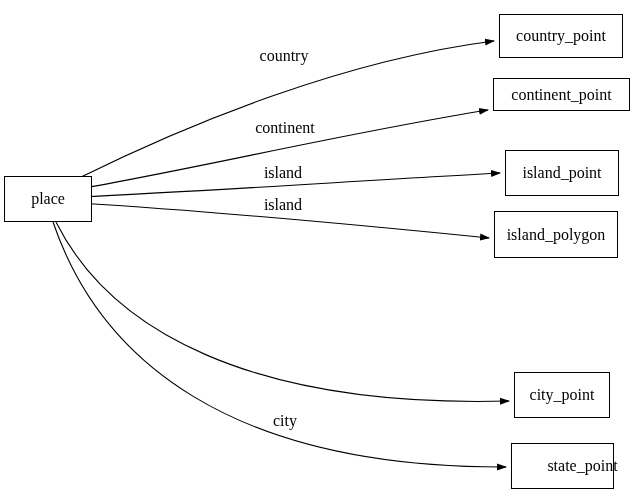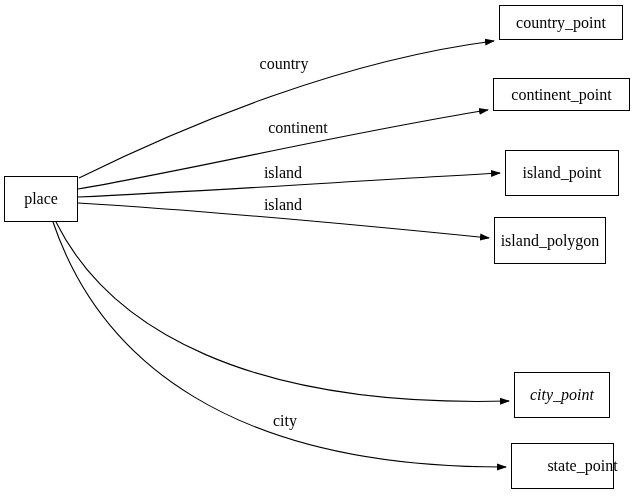--- a/index.html
+++ b/index.html
@@ -15,37 +15,37 @@
   #edges path.edge{fill:none;stroke:#000000;stroke-width:1.1px;}
   .node{
     position:absolute;
     box-sizing:border-box;
     border:1px solid #000000;
     background:#ffffff;
     display:flex;align-items:center;justify-content:center;
     font-size:16px;
     white-space:nowrap;
   }
-  #n-place{left:4px;top:176px;width:74px;height:46px;}
-  #n-country-point{left:499px;top:5px;width:124px;height:35px;}
+  #n-place{left:4px;top:176px;width:88px;height:46px;}
+  #n-country-point{left:499px;top:14px;width:124px;height:44px;}
   #n-continent-point{left:493px;top:78px;width:137px;height:33px;}
   #n-island-point{left:505px;top:150px;width:114px;height:46px;}
-  #n-island-polygon{left:494px;top:217px;width:112px;height:47px;}
-  #n-city-point{left:514px;top:372px;width:96px;height:46px;font-style:italic;}
+  #n-island-polygon{left:494px;top:211px;width:124px;height:47px;}
+  #n-city-point{left:514px;top:372px;width:96px;height:46px;}
   #n-state-point{left:511px;top:443px;width:103px;height:46px;padding-left:40px;}
   .edge-label{
     position:absolute;
     transform:translate(-50%,-50%);
     font-size:16px;
     line-height:20px;
     text-align:center;
     white-space:pre-line;
   }
-  #l-country{left:284px;top:64px;}
-  #l-continent{left:298px;top:128px;font-family:Liberation Serif, serif;}
+  #l-country{left:284px;top:56px;}
+  #l-continent{left:285px;top:128px;font-family:Liberation Serif, serif;}
   #l-island-1{left:283px;top:173px;}
   #l-island-2{left:283px;top:205px;}
   #l-city{left:285px;top:302px;}
   #l-state{left:285px;top:421px;}
 </style>
 </head>
 <body>
 
 <div id="canvas">
 

